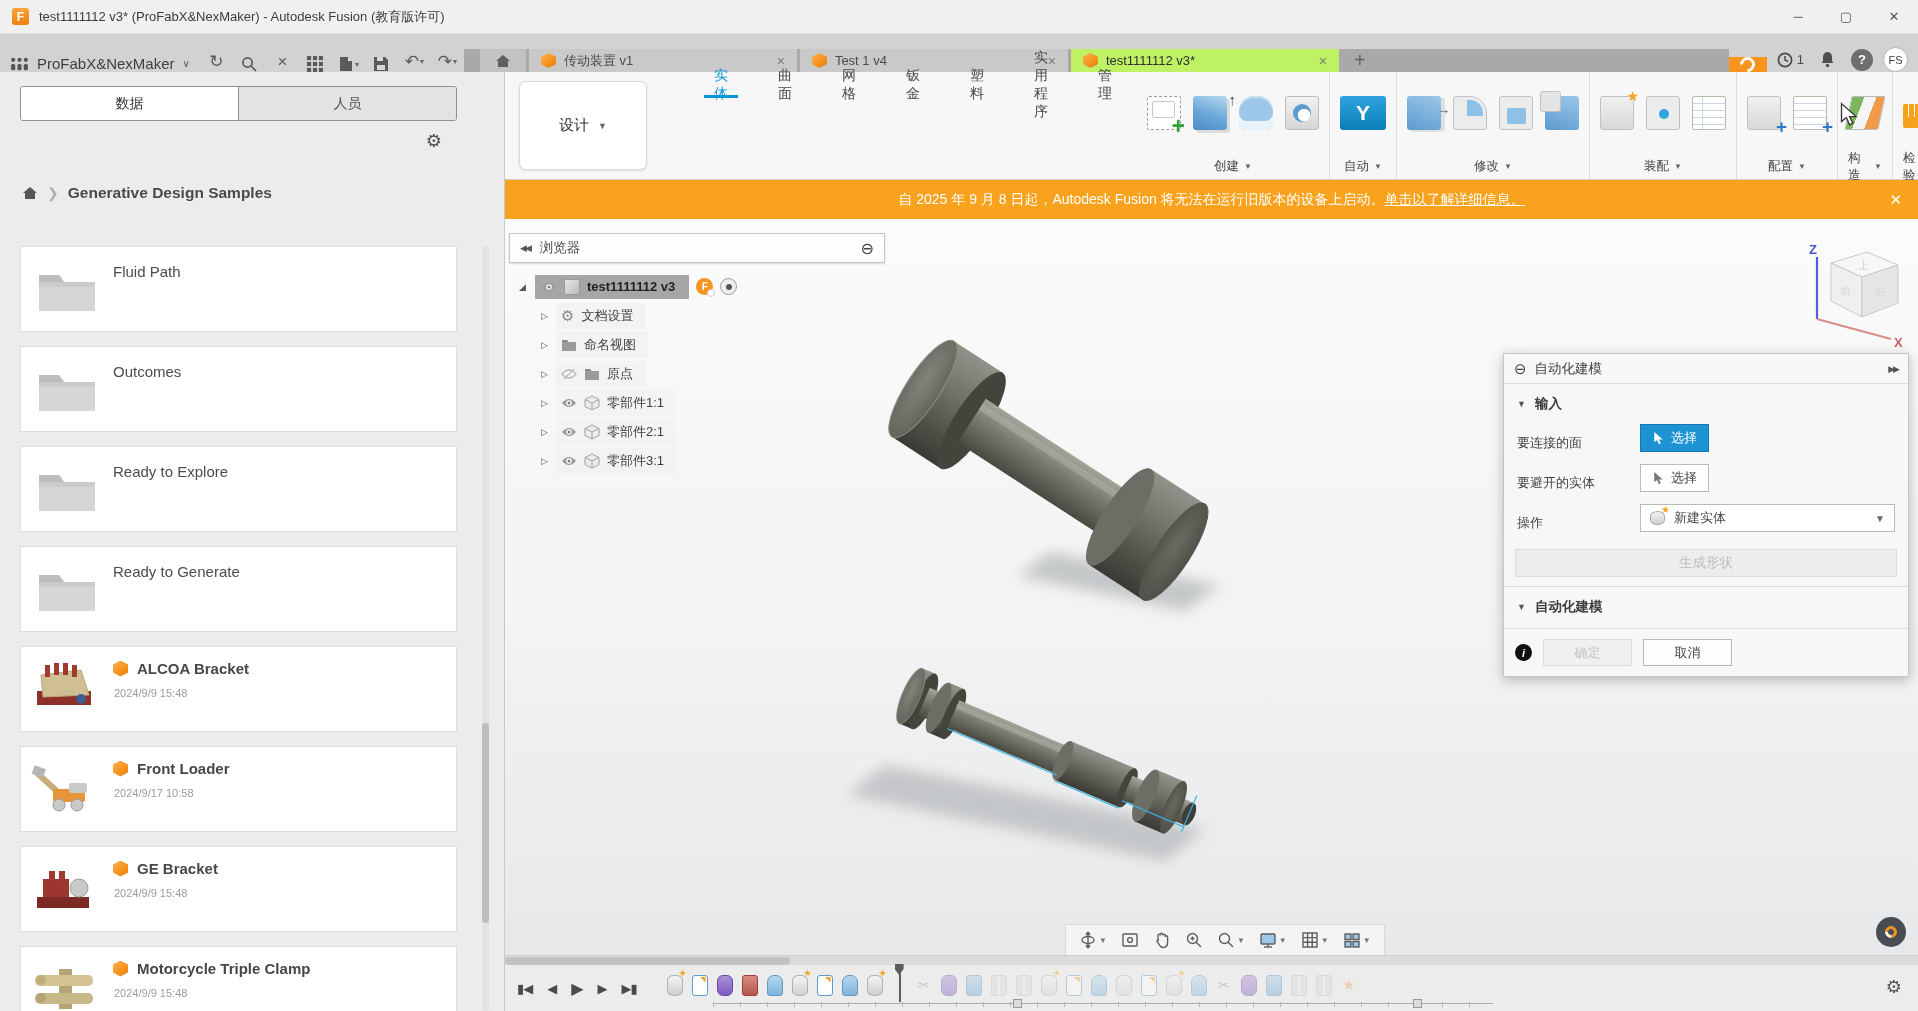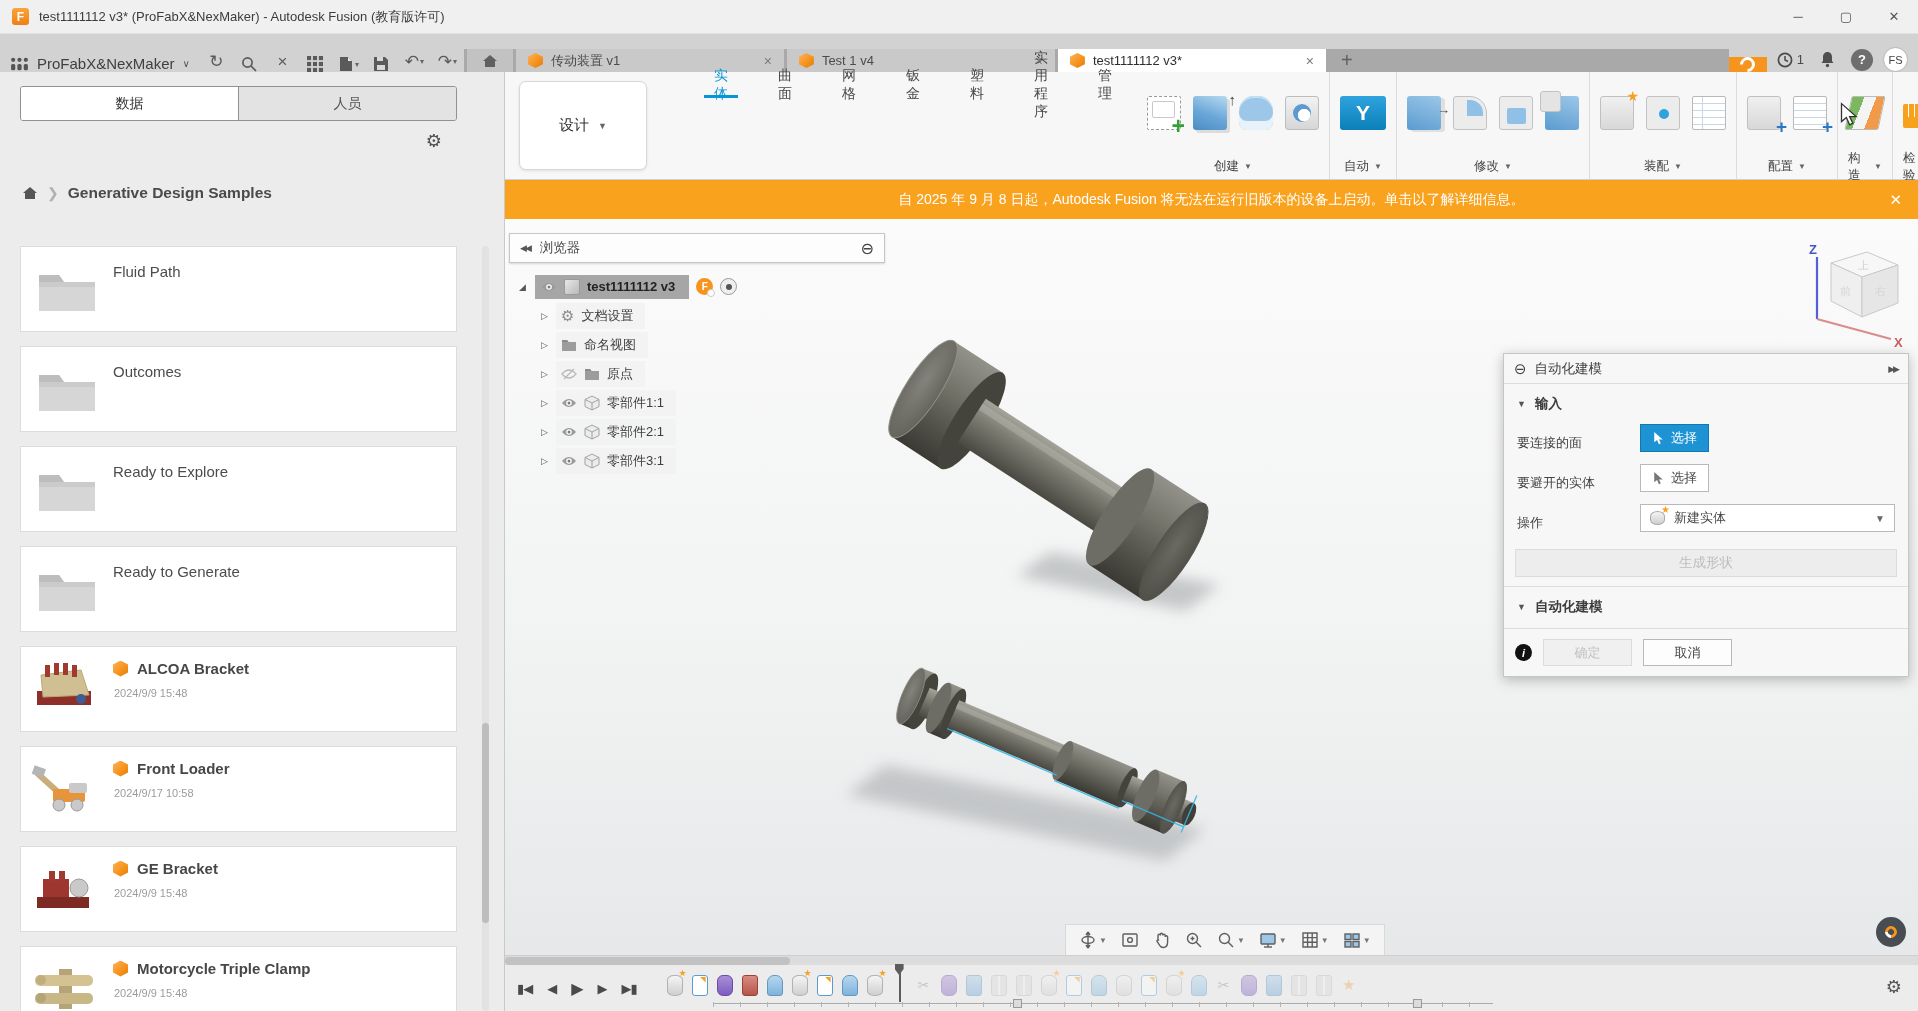--- a/index.html
+++ b/index.html
@@ -15,24 +15,24 @@
 .tb-controls{margin-left:auto;display:flex;height:33px}
 .tb-btn{width:48px;display:flex;align-items:center;justify-content:center;color:#555;font-size:13px}
 
 
 .appbar{flex:0 0 38px;background:#d2d2d2;display:flex;align-items:flex-end}
 .ws{display:flex;align-items:center;gap:8px;padding:0 10px}
 .ws-label{font-size:15px;color:#3f3f3f}
 .ws .chev{font-size:10px;color:#555}
 .ab-ic{width:33px;display:flex;align-items:center;justify-content:center;color:#5a5a5a;font-size:17px}
 .ab-ic .dd{font-size:8px;color:#666;margin-left:1px}
-.tabstrip{flex:1;min-width:0;background:#a9a9a9;display:flex;align-items:stretch;padding-left:3px}
+.tabstrip{flex:1;min-width:0;background:#a9a9a9;display:flex;align-items:stretch;padding-left:16px}
 .home-chip{width:46px;background:#c2c2c2;display:flex;align-items:center;justify-content:center;color:#606060;margin:0 3px 0 0}
 .doctab{width:268px;background:#c9c9c9;display:flex;align-items:center;gap:8px;padding:0 12px;margin-right:3px;font-size:13px;color:#4c4c4c}
-.doctab.active{background:#ffffff;color:#2f2f2f}
+.doctab.active{background:#bef264;color:#2f2f2f}
 .doctab .x{margin-left:auto;color:#7a7a7a;font-size:14px}
 .ocube{width:15px;height:15px;flex:0 0 15px;background:linear-gradient(135deg,#fbb25c 0%,#f7941e 55%,#e07c0a 100%);clip-path:polygon(50% 0,100% 25%,100% 75%,50% 100%,0 75%,0 25%)}
 .addtab{width:36px;display:flex;align-items:center;justify-content:center;color:#5f5f5f;font-size:20px}
 .extbtn{width:38px;background:#f7941e;display:flex;align-items:center;justify-content:center}
 .extbtn span{width:15px;height:15px;border:3px solid #fff;border-left-color:transparent;border-radius:50%;transform:rotate(-45deg)}
 .right-ics{display:flex;align-items:center;gap:4px;padding:0 10px;background:#d2d2d2}
 .clockwrap{display:flex;align-items:center;gap:4px;color:#4a4a4a;font-size:13px;margin-right:6px}
 .qbtn{width:22px;height:22px;border-radius:50%;background:#6e6e6e;color:#fff;font-size:13px;font-weight:bold;display:flex;align-items:center;justify-content:center;margin:0 6px}
 .bellic{color:#4f4f4f;margin:0 6px}
 .avatar{width:25px;height:25px;border-radius:50%;background:#fff;border:1px solid #b5b5b5;color:#444;font-size:11px;display:flex;align-items:center;justify-content:center}
@@ -116,21 +116,21 @@
 .t-fastener{background:#ececec;border:1px solid #c2c2c2;border-radius:3px}
 .t-fastener::before{content:"";position:absolute;left:13px;top:3px;width:8px;height:27px;background:repeating-linear-gradient(180deg,#3fae49 0 3px,#8ed597 3px 5px);border-radius:2px}
 .t-fastener::after{content:"+";position:absolute;right:-5px;bottom:-8px;color:#3fae49;font-weight:bold;font-size:16px}
 .t-canvas{background:linear-gradient(180deg,#9cc7e8 55%,#5b9bd0 55%);border:1px solid #7fa8cc;border-radius:3px}
 .t-canvas::after{content:"";position:absolute;left:6px;bottom:6px;border-left:9px solid transparent;border-right:9px solid transparent;border-bottom:11px solid #fff;opacity:.85}
 .t-select{width:30px;height:30px;margin-top:2px;border:2px dashed #9a9a9a;border-radius:2px;background:transparent}
 .mcursor{position:absolute;right:60px;top:30px}
 
 
 .banner{flex:0 0 39px;background:#f9a21e;display:flex;align-items:center;justify-content:center;position:relative;color:#fff;font-size:14px}
-.banner .link{}
+.banner .link{text-decoration:underline;}
 .banner .bx{position:absolute;right:16px;font-size:15px;color:#fff}
 
 
 .viewport{flex:1;position:relative;min-height:0;overflow:hidden;background:linear-gradient(180deg,#fbfbfb 0%,#f2f3f3 55%,#e7e8e9 100%)}
 .scene{position:absolute;left:0;top:0}
 
 
 .browser{position:absolute;left:4px;top:14px;width:376px}
 .br-head{height:30px;background:#fdfdfd;border:1px solid #c6c6c6;display:flex;align-items:center;padding:0 10px;color:#4a4a4a;font-size:13.5px;box-shadow:0 1px 2px rgba(0,0,0,.15)}
 .smallarrows{font-size:9px;letter-spacing:-2px;color:#555;margin-right:10px}

